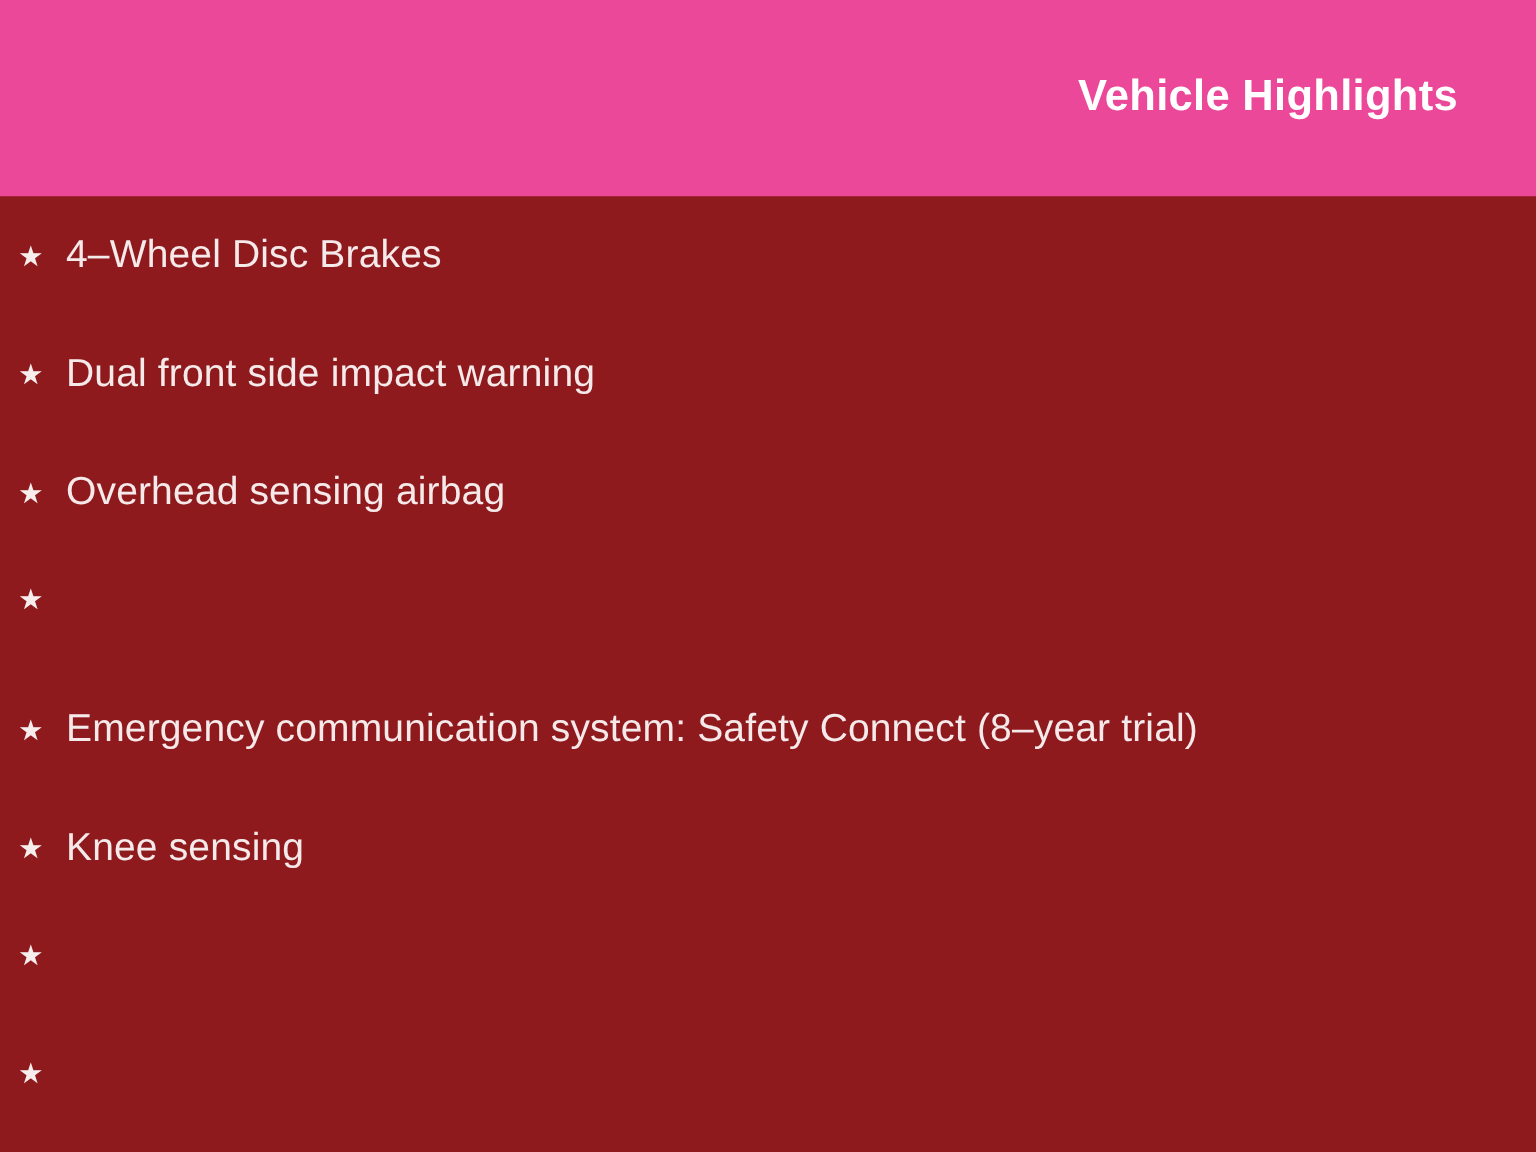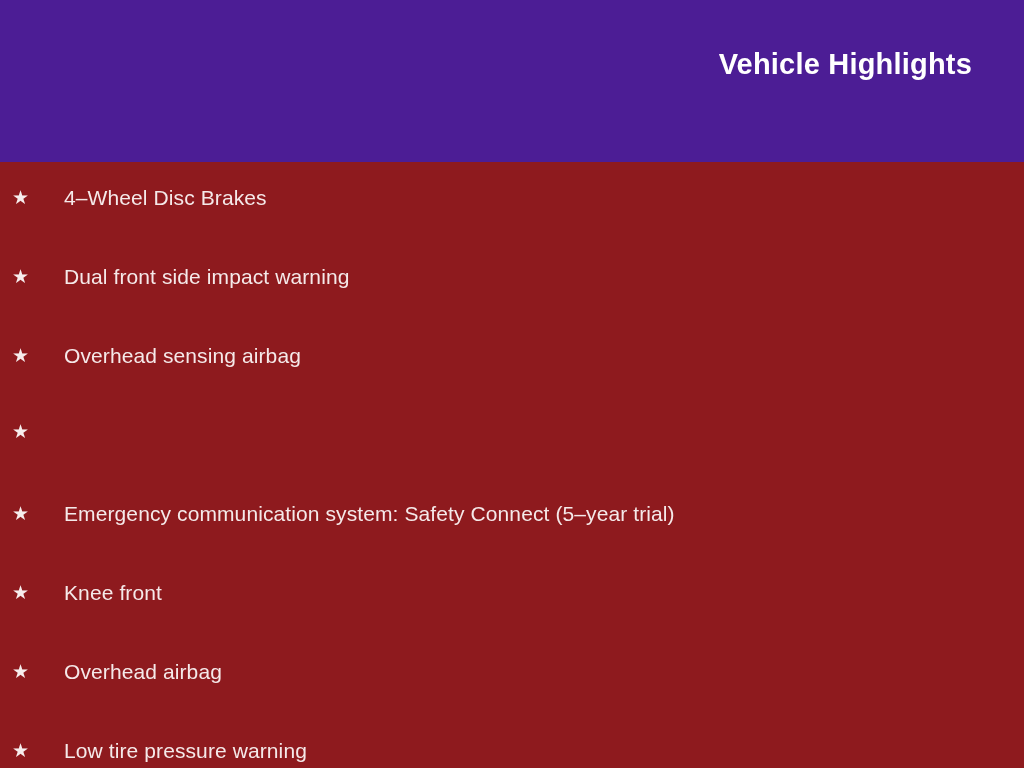--- a/index.html
+++ b/index.html
@@ -18,22 +18,22 @@
     position: relative;
     width: 1024px;
     height: 768px;
     background: #8e1a1e;
     display: flex;
     flex-direction: column;
   }
   .slide-header {
     position: relative;
     width: 100%;
-    height: 162px;
-    background: #4c1d95;
+    height: 131px;
+    background: #ec4899;
     box-sizing: border-box;
     display: flex;
     align-items: flex-start;
     justify-content: flex-end;
     padding: 0;
     flex: 0 0 auto;
   }
   .slide-title {
     color: #ffffff;
     font-size: 29px;
@@ -77,26 +77,25 @@
     line-height: 1;
     width: 32px;
     flex: 0 0 32px;
     display: block;
     text-align: left;
     position: relative;
     top: -1px;
   }
   .bullet-text {
     color: #f5e9e9;
-    font-size: 21px;
+    font-size: 26px;
     line-height: 1.1;
     font-weight: normal;
     letter-spacing: 0.1px;
     white-space: nowrap;
-    margin-left: 20px;
   }
 </style>
 </head>
 <body>
 
 <div class="slide">
 
   <div class="slide-header">
     <h1 class="slide-title">Vehicle Highlights</h1>
   </div>
@@ -118,34 +117,32 @@
         <span class="bullet-star">★</span>
         <span class="bullet-text">Overhead sensing airbag</span>
       </li>
 
       <li class="bullet-item">
         <span class="bullet-star">★</span>
       </li>
 
       <li class="bullet-item">
         <span class="bullet-star">★</span>
-        <span class="bullet-text">Emergency communication system: Safety Connect (5–year trial)</span>
+        <span class="bullet-text">Emergency communication system: Safety Connect (8–year trial)</span>
       </li>
 
       <li class="bullet-item">
         <span class="bullet-star">★</span>
-        <span class="bullet-text">Knee front</span>
+        <span class="bullet-text">Knee sensing</span>
       </li>
 
       <li class="bullet-item">
         <span class="bullet-star">★</span>
-        <span class="bullet-text">Overhead airbag</span>
       </li>
 
       <li class="bullet-item">
         <span class="bullet-star">★</span>
-        <span class="bullet-text">Low tire pressure warning</span>
       </li>
 
     </ul>
   </div>
 
 </div>
 
 </body></html>

